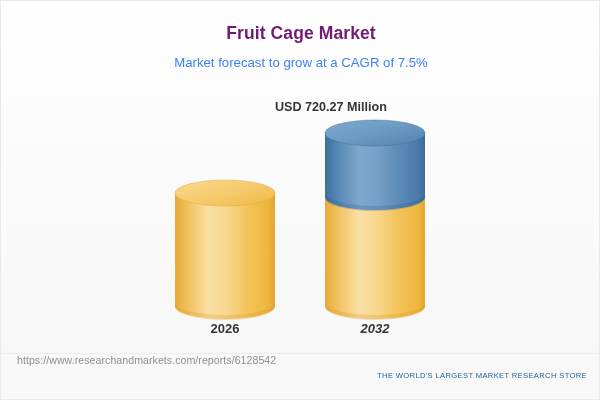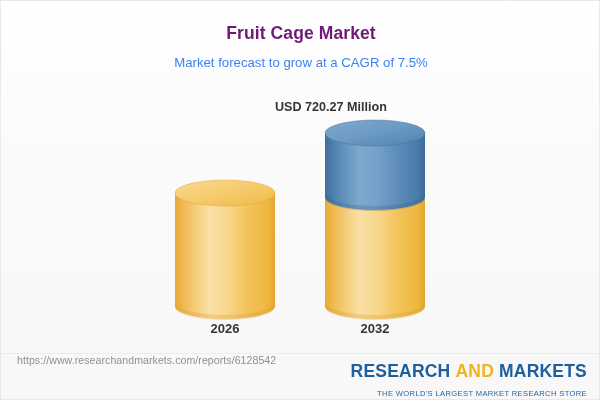--- a/index.html
+++ b/index.html
@@ -204,27 +204,26 @@
 
         <ellipse cx="56" cy="78" rx="50" ry="13" fill="#f7d283"></ellipse>
 
         <path d="M6,14 L6,78 A50,13 0 0 0 106,78 L106,14 Z" fill="url(#gb2)"></path>
         <path d="M6,74 A50,13 0 0 0 106,74 L106,79 A50,13 0 0 1 6,79 Z" fill="#2f5d87" opacity="0.25"></path>
 
         <ellipse cx="56" cy="14" rx="50" ry="13" fill="url(#gbTop2)"></ellipse>
         <ellipse cx="56" cy="14" rx="50" ry="13" fill="none" stroke="#416f9b" stroke-width="0.8" opacity="0.55"></ellipse>
       </svg>
 
-      <div class="cat-label" style="left:274px; top:320px; width:200px;">2032</div>
+      <div class="cat-label" style="left:274px; top:320px; width:200px;font-style:italic;">2032</div>
 
     </div>
 
     <div class="footer">
       <div class="footer-url">https://www.researchandmarkets.com/reports/6128542</div>
 
       <div class="logo">
-        <div class="logo-main"><span>RESEARCH</span>&nbsp;<span class="accent">AND</span>&nbsp;<span>MARKETS</span></div>
         <div class="logo-tag">THE WORLD'S LARGEST MARKET RESEARCH STORE</div>
       </div>
     </div>
 
   </div>
 </div>
 
 </body></html>

